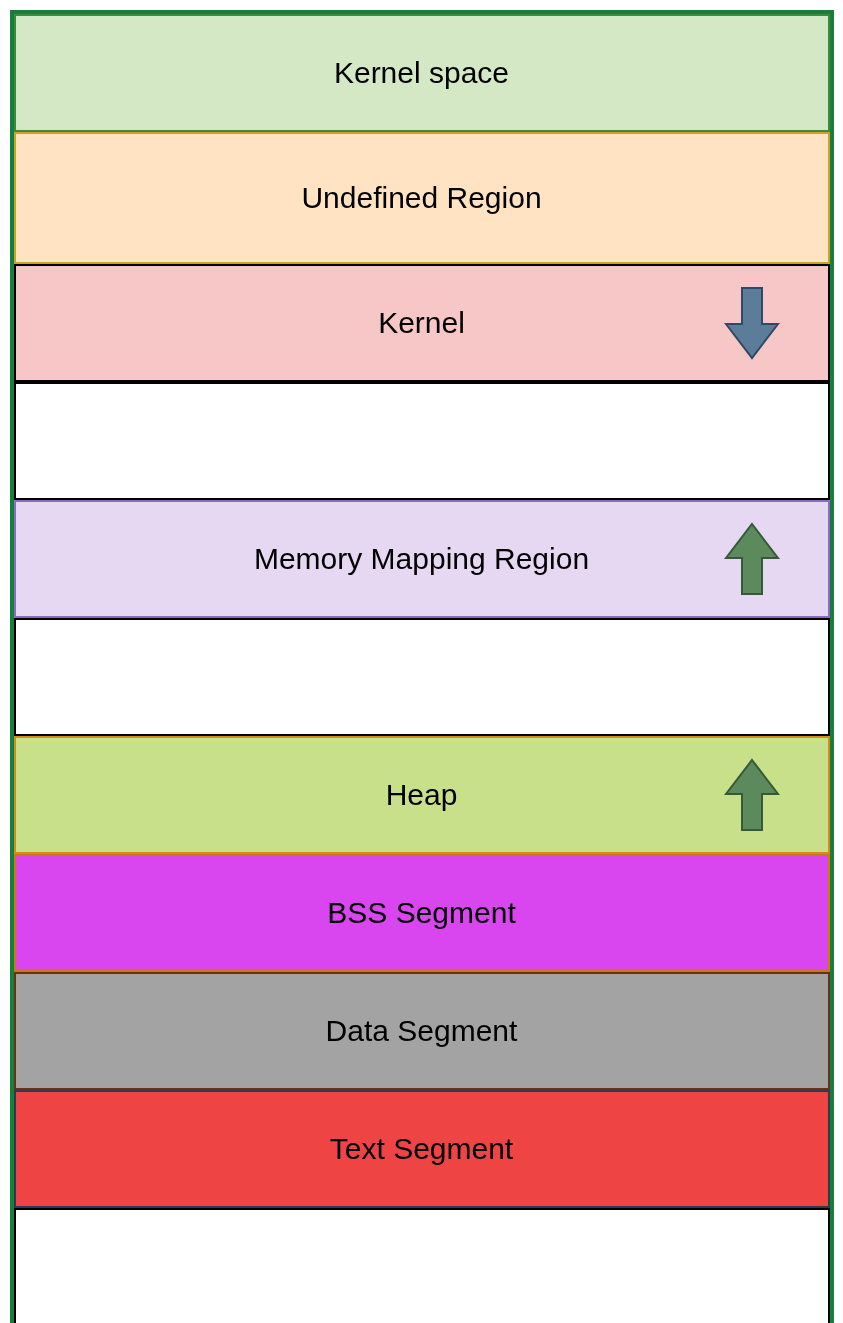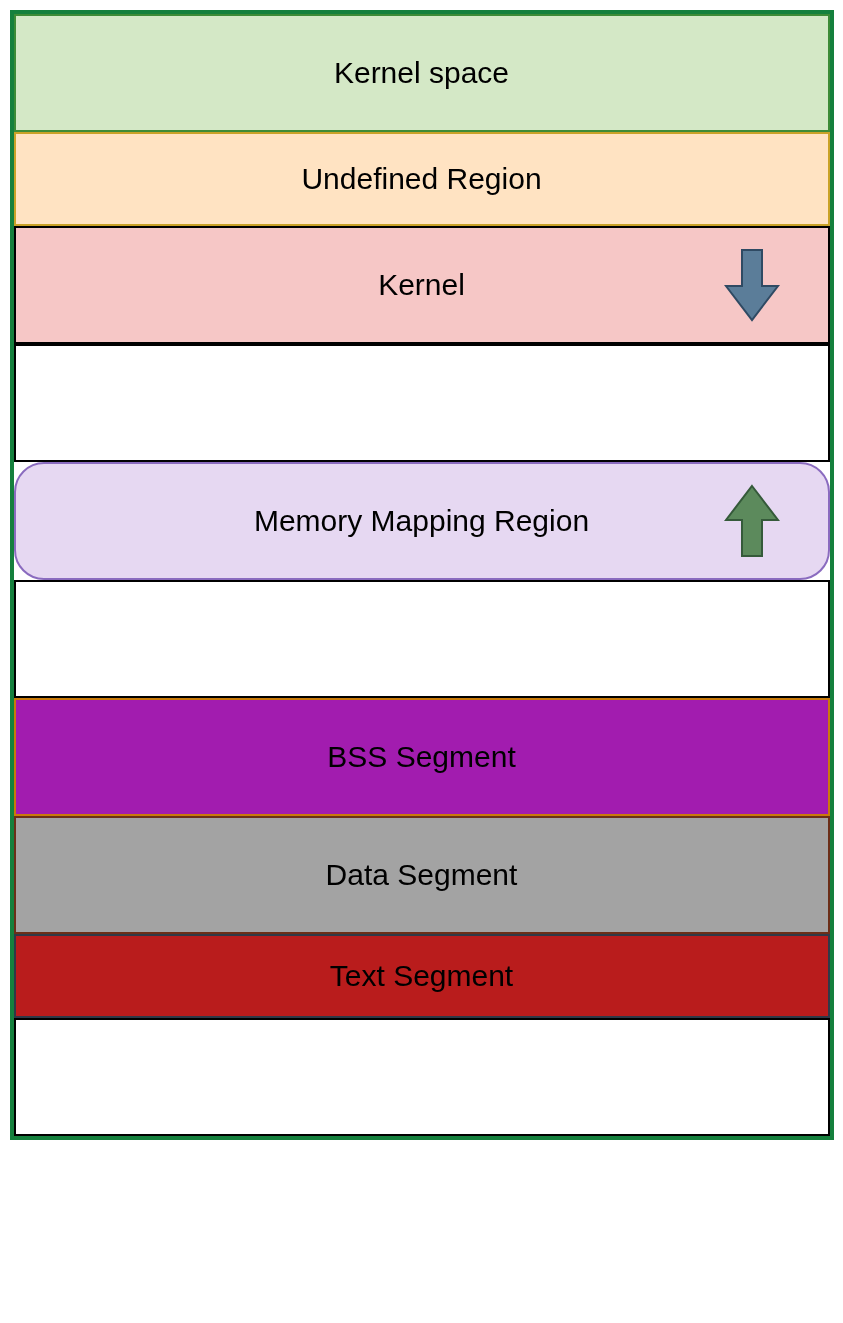--- a/index.html
+++ b/index.html
@@ -18,28 +18,28 @@
   .segment {
     display: flex;
     align-items: center;
     justify-content: center;
     position: relative;
     font-size: 30px;
     color: #000;
     border: 2px solid;
   }
   .kernel   { height: 118px; background: #d4e8c6; border-color: #3d8b37; }
-  .undef    { height: 94px; background: #ffe3c2; border-color: #c9a227; }
+  .undef    { height: 132px; background: #ffe3c2; border-color: #c9a227; }
   .stack    { height: 118px; background: #f6c7c6; border-color: #000; }
   .gap      { height: 118px; background: #fff;    border-color: #000; }
-  .mmap     { height: 118px; background: #e6d8f2; border-color: #8a6bbf; border-radius: 30px; }
+  .mmap     { height: 118px; background: #e6d8f2; border-color: #8a6bbf; }
   .heap     { height: 118px; background: #c8e08a; border-color: #d68a1e; }
-  .bss      { height: 118px; background: #a21caf; border-color: #c97a0a; }
+  .bss      { height: 118px; background: #d946ef; border-color: #c97a0a; }
   .dataseg  { height: 118px; background: #a3a3a3; border-color: #6b2e18; }
-  .textseg  { height: 84px; background: #b91c1c; border-color: #2f3947; }
+  .textseg  { height: 118px; background: #ef4444; border-color: #2f3947; }
   .bottom   { height: 118px; background: #fff;    border-color: #000; }
 
   .arrow {
     position: absolute;
     right: 48px;
     top: 50%;
     transform: translateY(-50%);
   }
   .arrow svg { display: block; }
 
@@ -92,20 +92,28 @@
       <svg width="56" height="78" viewBox="0 0 56 78">
         <path d="M28 4 L54 38 H38 V74 H18 V38 H2 Z" fill="#5c8a5c" stroke="#355a3a" stroke-width="2"></path>
       </svg>
     </span>
   </div>
 
   <div class="segment gap">
     <span></span>
   </div>
 
+  <div class="segment heap">
+    <span>Heap</span>
+    <span class="arrow">
+      <svg width="56" height="78" viewBox="0 0 56 78">
+        <path d="M28 4 L54 38 H38 V74 H18 V38 H2 Z" fill="#5c8a5c" stroke="#355a3a" stroke-width="2"></path>
+      </svg>
+    </span>
+  </div>
 
   <div class="segment bss">
     <span>BSS Segment</span>
   </div>
 
   <div class="segment dataseg">
     <span>Data Segment</span>
   </div>
 
   <div class="segment textseg">

